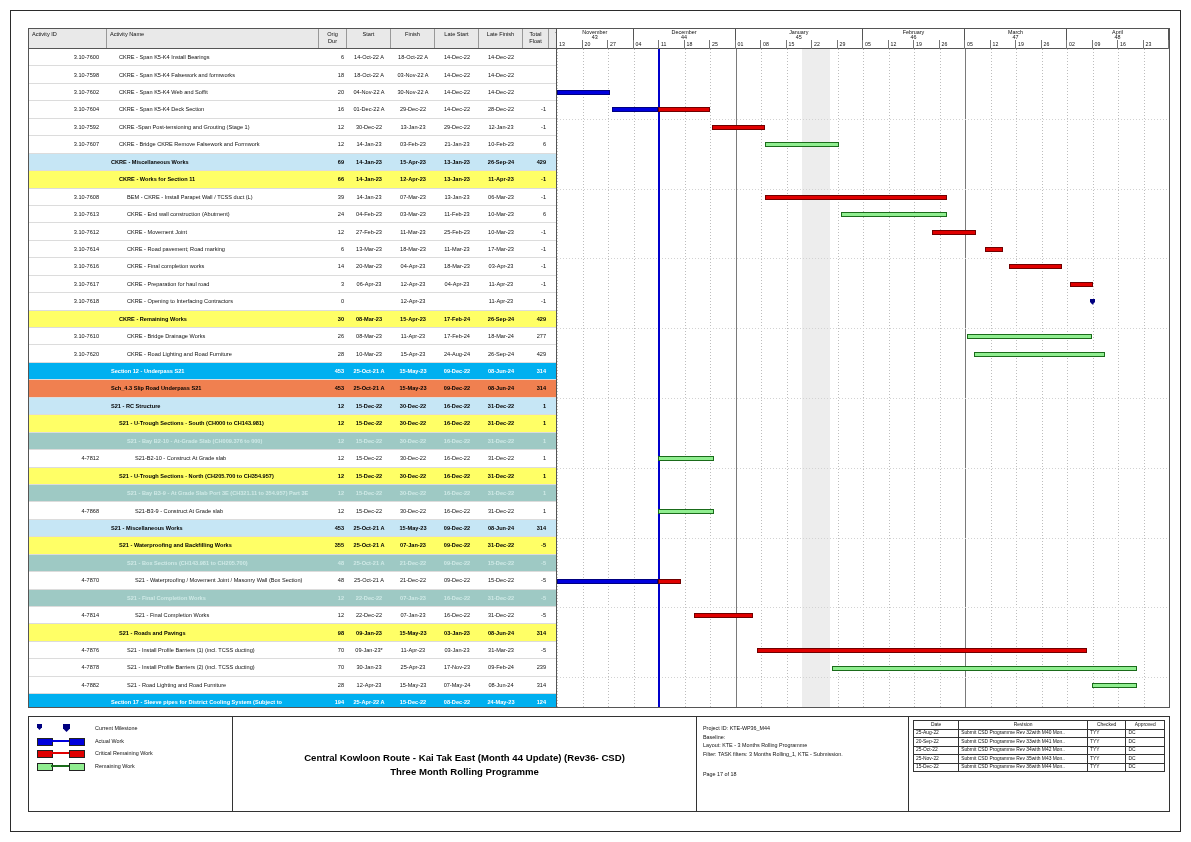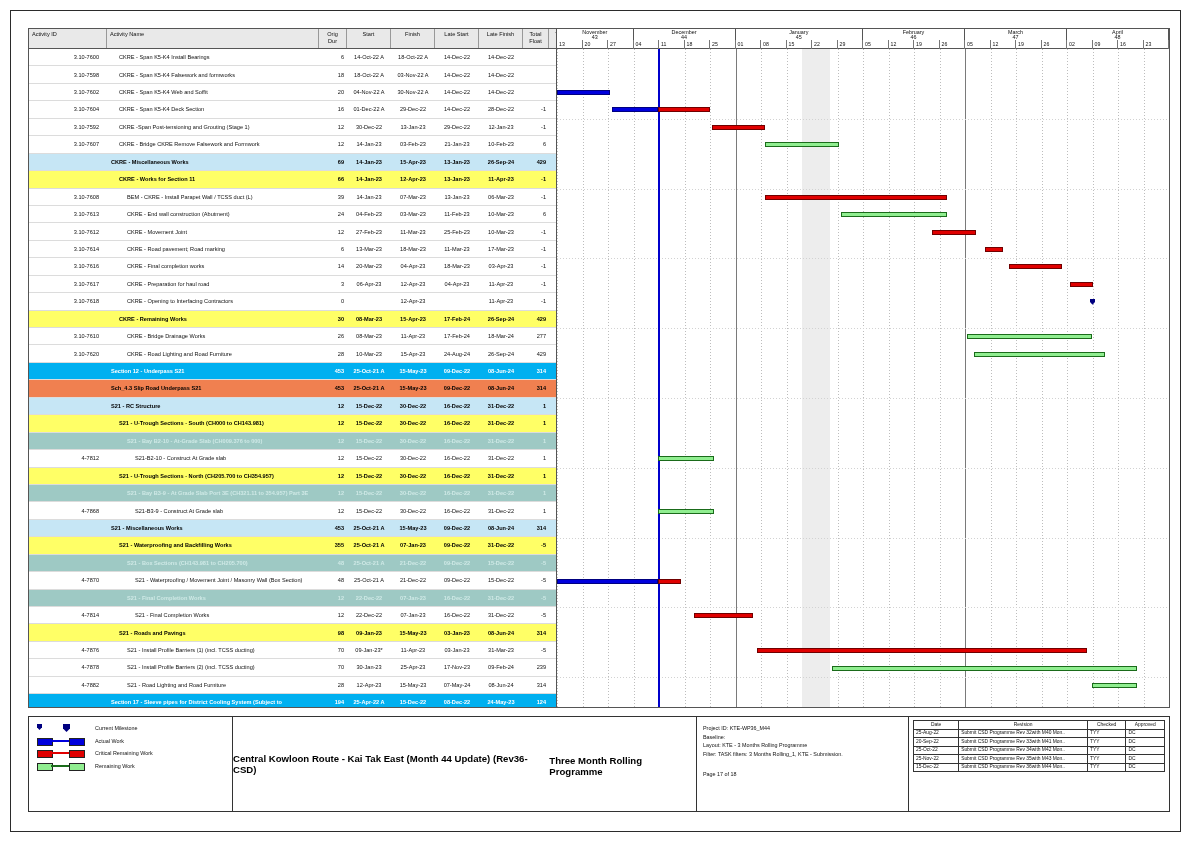--- a/index.html
+++ b/index.html
@@ -85,21 +85,21 @@
   .tb{position:absolute;left:28px;top:716px;width:1142px;height:96px;border:1px solid #333;box-sizing:border-box;display:flex;}
   .tb-legend{width:204px;flex:0 0 204px;border-right:1px solid #333;box-sizing:border-box;padding:6px 8px;}
   .leg{display:flex;align-items:center;height:10px;margin-bottom:2.5px;}
   .leg .sym{width:54px;flex:0 0 54px;position:relative;height:8px;}
   .leg .txt{font-size:5.4px;color:#111;padding-left:4px;}
   .sym .blk{position:absolute;top:1px;height:6px;width:14px;}
   .sym .con{position:absolute;top:3px;height:2px;left:14px;right:14px;}
   .sym .dia{position:absolute;top:0px;width:5px;height:6px;clip-path:polygon(0 0,100% 0,100% 55%,50% 100%,0 55%);}
 
   .tb-title{flex:1 1 auto;border-right:1px solid #333;box-sizing:border-box;
-            display:flex;flex-direction:row;align-items:center;justify-content:center;}
+            display:flex;flex-direction:column;align-items:center;justify-content:center;}
   .tb-title .t1{font-size:9.6px;font-weight:bold;color:#000;}
   .tb-title .t2{font-size:9.6px;font-weight:bold;color:#000;margin-top:3px;}
 
   .tb-info{width:212px;flex:0 0 212px;border-right:1px solid #333;box-sizing:border-box;padding:7px 6px;}
   .tb-info div{font-size:5.4px;color:#111;line-height:8.5px;}
   .tb-info .pg{margin-top:12px;}
 
   .tb-rev{width:260px;flex:0 0 260px;box-sizing:border-box;padding:3px 4px 0 4px;}
   .revtab{width:100%;border-collapse:collapse;}
   .revtab th,.revtab td{border:1px solid #333;font-size:4.9px;font-weight:normal;color:#111;

